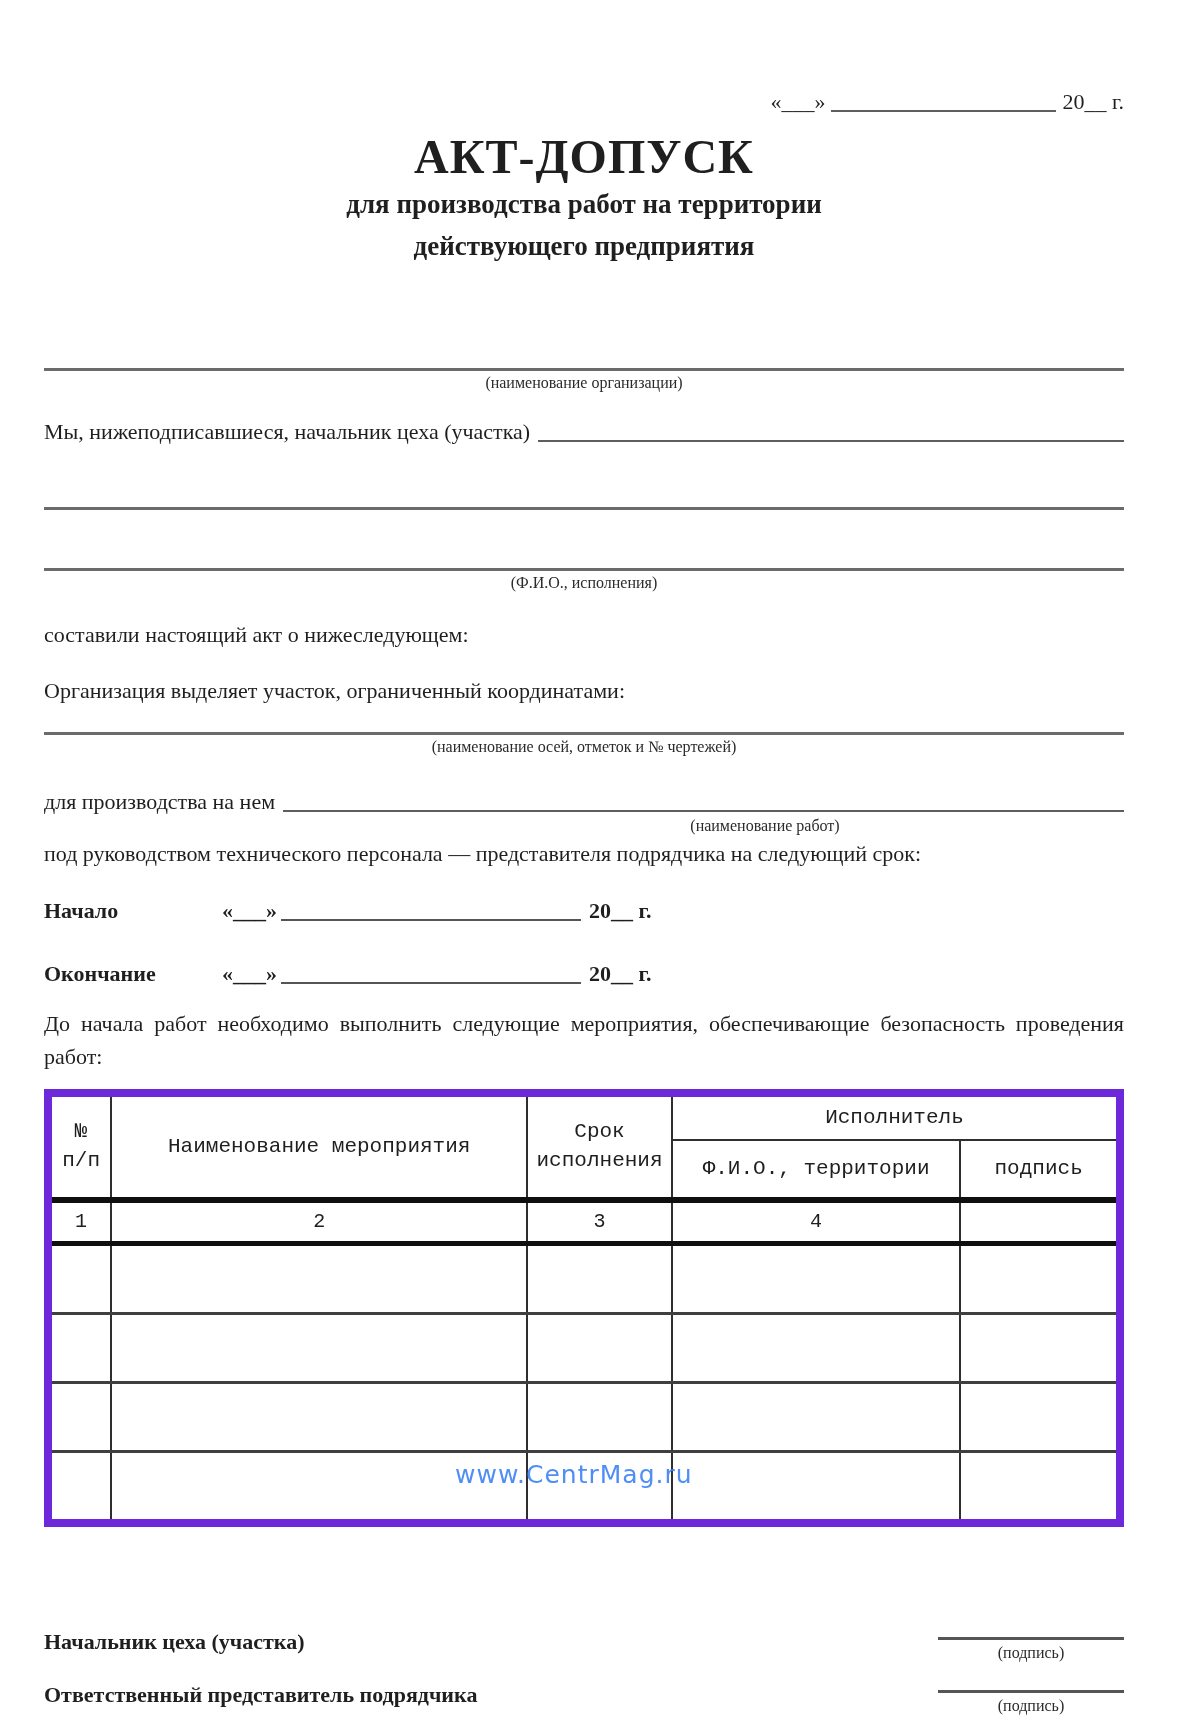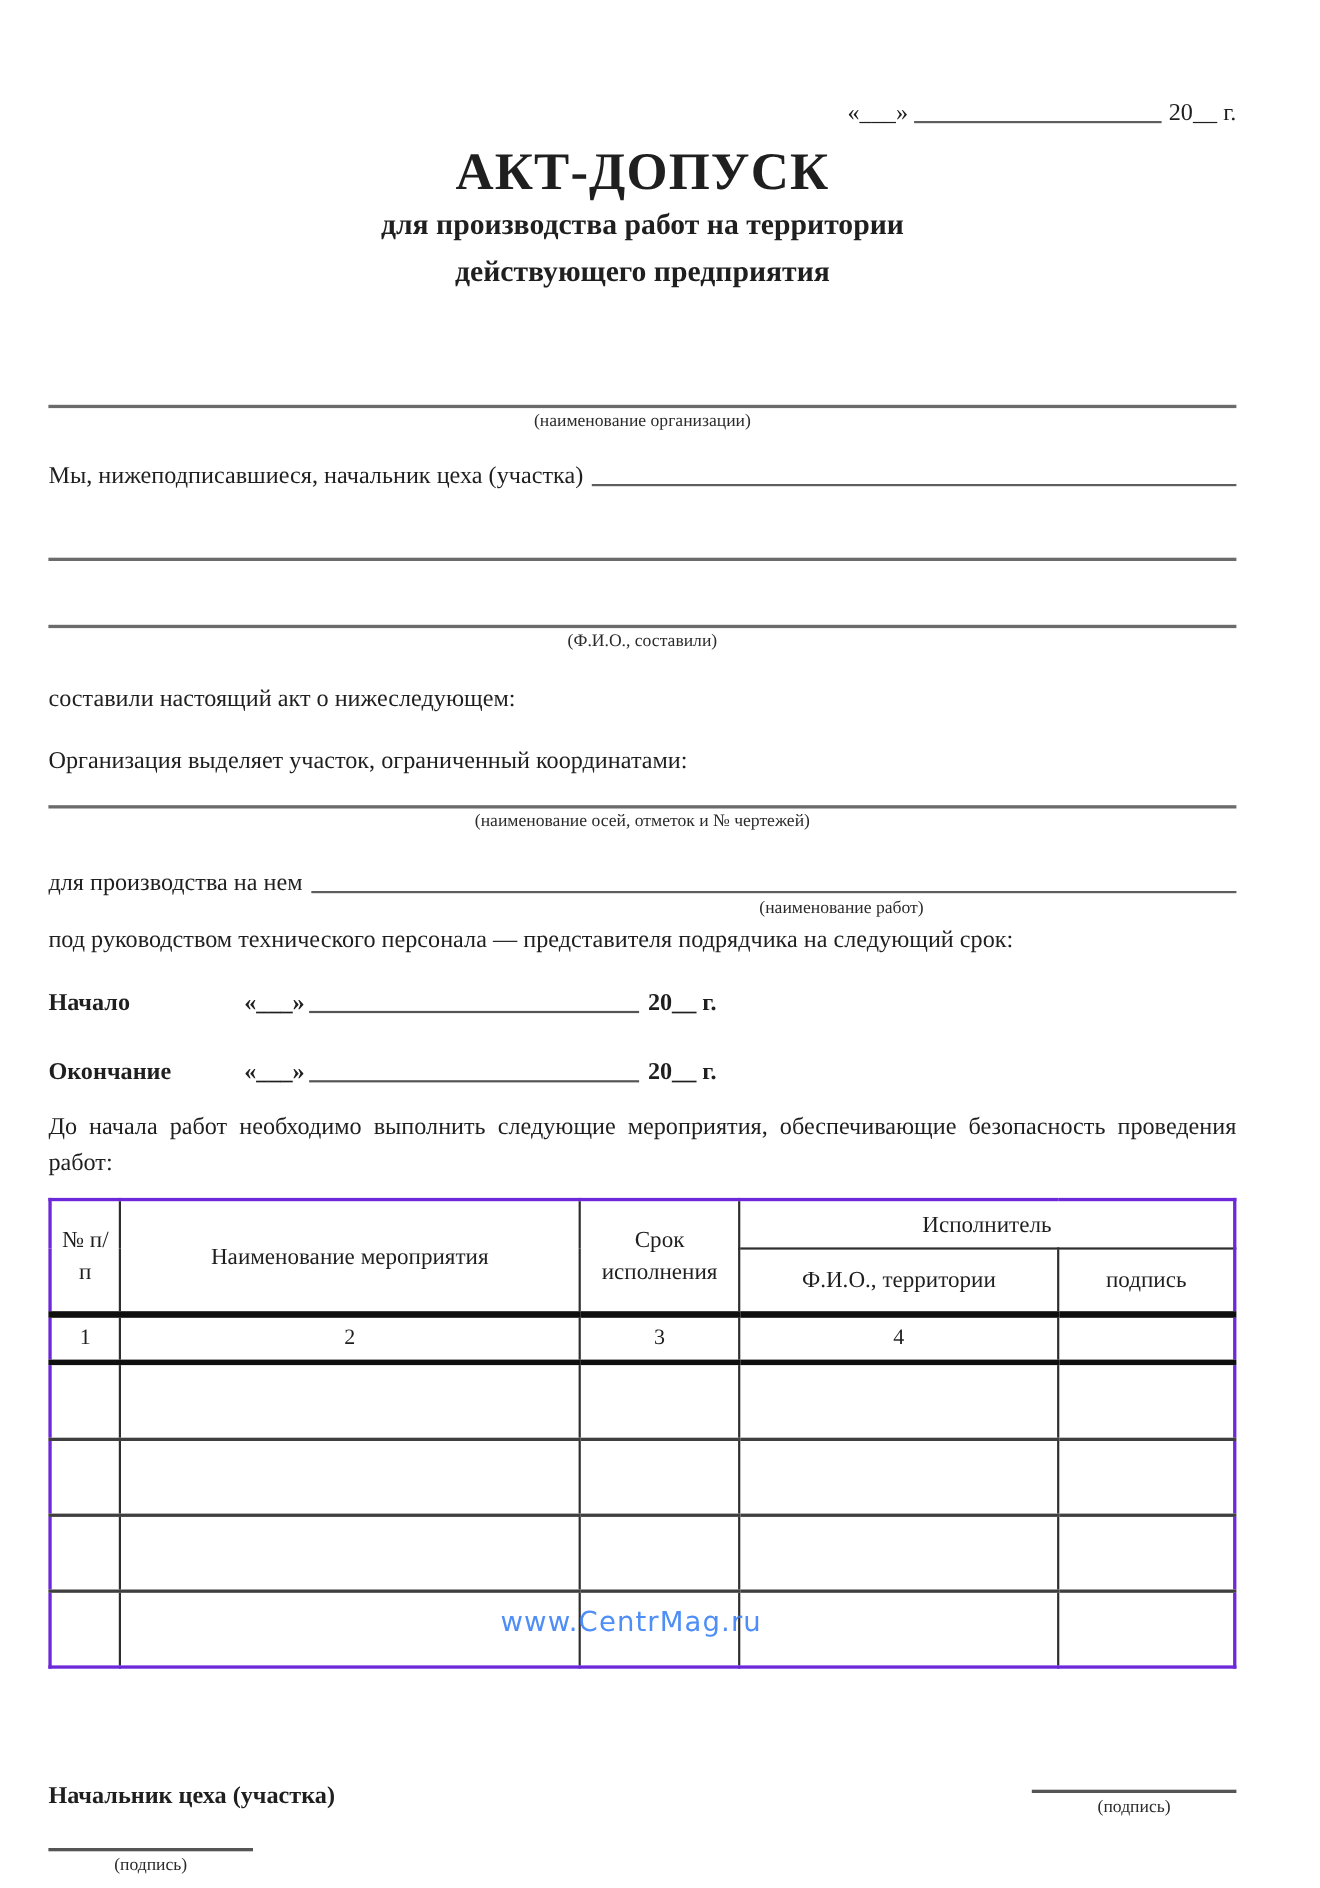--- a/index.html
+++ b/index.html
@@ -48,21 +48,21 @@
   .term-row.end{margin-top:36px;}
 
   .pre-table{margin-top:20px;text-align:justify;word-spacing:5px;line-height:1.5;}
 
   table.meas{
     margin-top:16px;width:100%;
     border-collapse:collapse;
     font-size:21px;
   }
   table.meas td{border:2px solid #2e2e2e;text-align:center;vertical-align:middle;padding:2px 6px;}
-  table.meas{border:3px solid #6d28d9;}
+  table.meas{border:8px solid #6d28d9;font-family:Liberation Mono, monospace;}
   tr.head-top td{line-height:1.35;}
   tr.head-top td, tr.head-sub td{font-weight:normal;}
   tr.head-sub td{height:52px;}
   tr.head-top .rowspan-cell{height:96px;}
   tr.num-row td{height:34px;font-size:20px;border-top:6px solid #0f0f0f;border-bottom:5px solid #0f0f0f;}
   tbody.empty tr td{height:62px;border-top:3px solid #3f3f3f;}
 
   .watermark{
     position:absolute;left:455px;top:1460px;
     font-family:"DejaVu Sans",sans-serif;
@@ -97,21 +97,21 @@
     <div class="fill-line org-line"></div>
     <div class="caption">(наименование организации)</div>
 
     <div class="intro-row">
       <span>Мы, нижеподписавшиеся, начальник цеха (участка)</span>
       <span class="u"></span>
     </div>
 
     <div class="fill-line blank1"></div>
     <div class="fill-line blank2"></div>
-    <div class="caption">(Ф.И.О., составили)</div>
+    <div class="caption">(Ф.И.О., исполнения)</div>
 
     <div class="para">составили настоящий акт о нижеследующем:</div>
     <div class="para">Организация выделяет участок, ограниченный координатами:</div>
 
     <div class="fill-line axes-line"></div>
     <div class="caption">(наименование осей, отметок и № чертежей)</div>
 
     <div class="works-row">
       <span>для производства на нем</span>
       <span class="u"></span>
@@ -197,20 +197,21 @@
 
     <div class="sig-row first">
       <span class="sig-label">Начальник цеха (участка)</span>
       <span class="sig-block">
         <span class="sig-line" style="display:block"></span>
         <span class="sig-caption" style="display:block">(подпись)</span>
       </span>
     </div>
 
     <div class="sig-row second">
+      <span class="sig-label">Ответственный представитель подрядчика</span>
       <span class="sig-block">
         <span class="sig-line" style="display:block"></span>
         <span class="sig-caption" style="display:block">(подпись)</span>
       </span>
     </div>
 
   </div>
 
   <div class="watermark">www.CentrMag.ru</div>
 </div>

